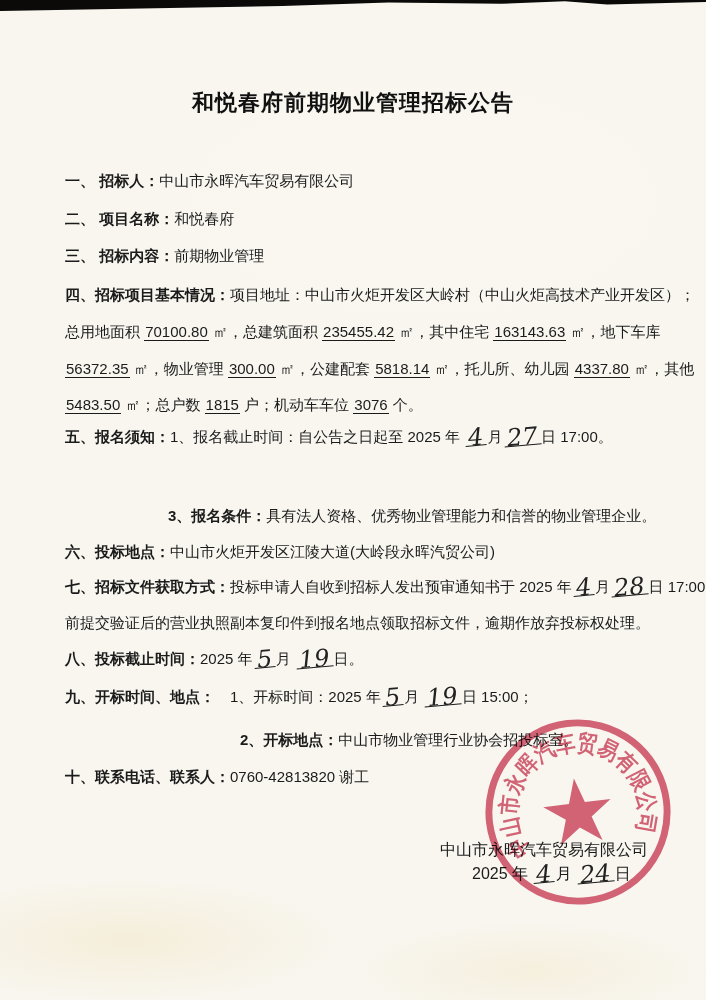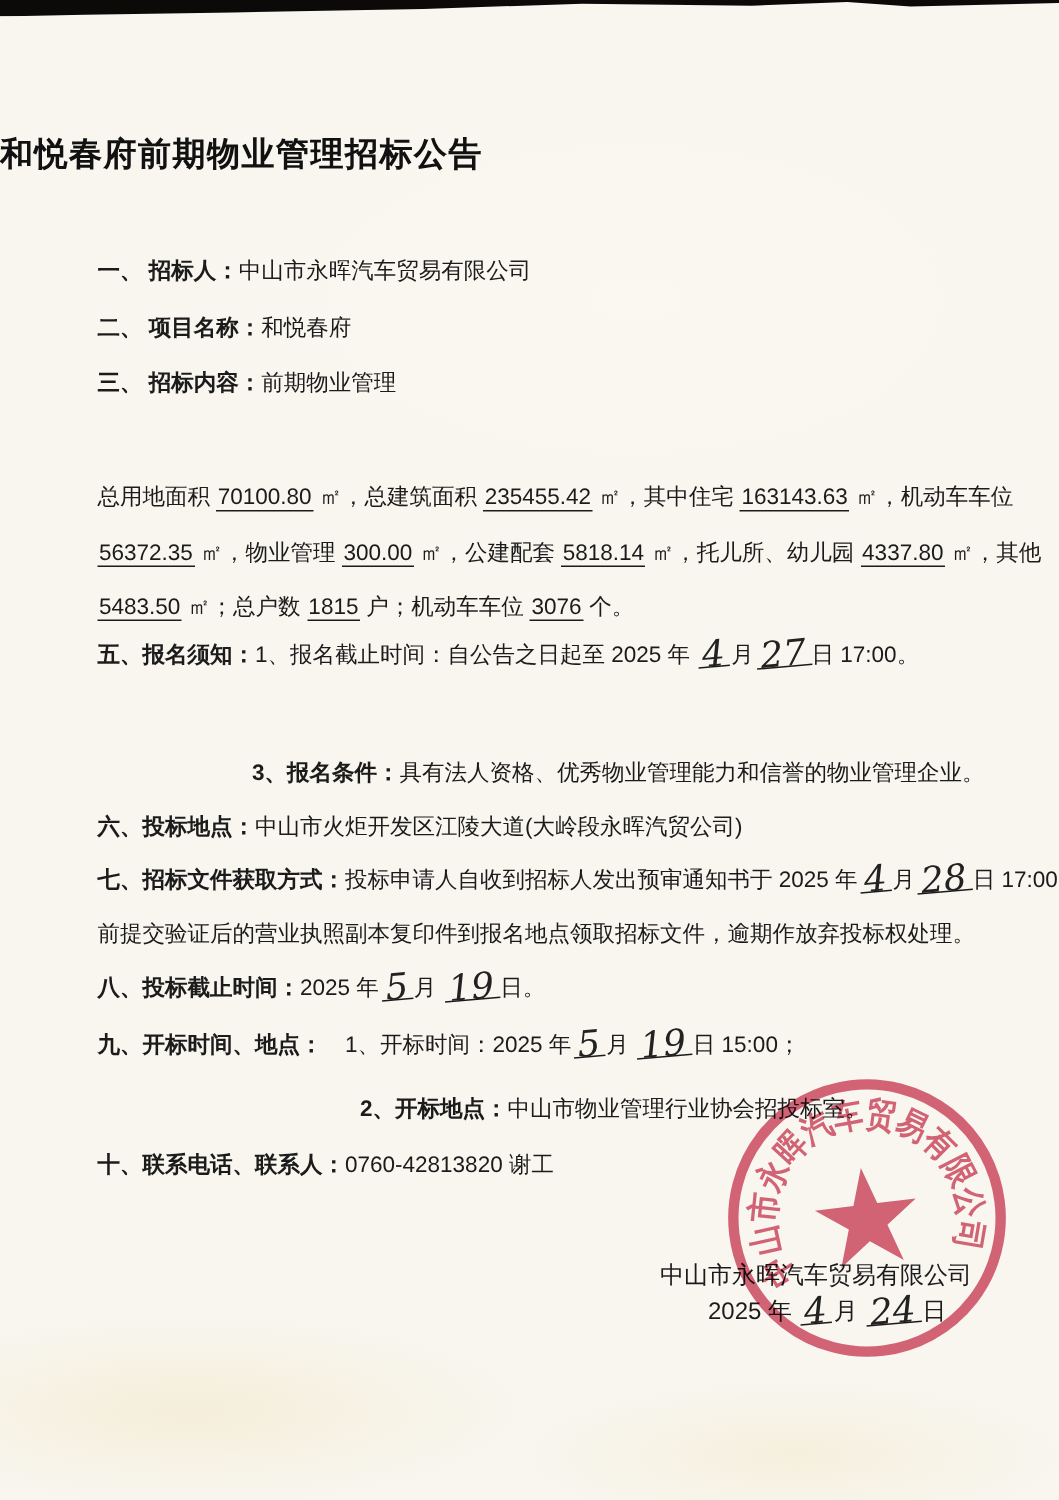--- a/index.html
+++ b/index.html
@@ -19,21 +19,21 @@
   }
   .scan-edge{
     position:absolute;top:0;left:0;width:706px;height:11px;background:#0b0a09;
     clip-path:polygon(0 0,100% 0,100% 18%,86% 40%,80% 12%,71% 35%,55% 22%,40% 55%,22% 75%,8% 90%,0 100%);
   }
   .line{
     position:absolute;left:65px;white-space:nowrap;
     font-size:15px;line-height:20px;color:#1b1b1b;
   }
   .title{
-    position:absolute;left:0;right:0;text-align:left;
+    position:absolute;left:0;right:0;text-align:center;
     font-size:22px;font-weight:800;letter-spacing:1px;color:#111;
   }
   .b{font-weight:700;margin-top:27px;}
   .u{border-bottom:1.6px solid #1b1b1b;padding:0 1px;}
   .hand{
     display:inline-block;
     font-family:"DejaVu Serif", serif;
     font-style:italic;font-size:24px;line-height:14px;
     border-bottom:1.6px solid #1b1b1b;
     padding:0 3px 1px 3px;margin:0 1px;
@@ -67,22 +67,25 @@
   </div>
 
   <div class="line" style="top:209px">
     <span class="b">二、 项目名称：</span><span>和悦春府</span>
   </div>
 
   <div class="line" style="top:246px">
     <span class="b">三、 招标内容：</span><span>前期物业管理</span>
   </div>
 
+  <div class="line" style="top:285px">
+    <span class="b">四、招标项目基本情况：</span><span>项目地址：中山市火炬开发区大岭村（中山火炬高技术产业开发区）；</span>
+  </div>
   <div class="line" style="top:322px">
-    <span>总用地面积 </span><span class="u">70100.80</span><span> ㎡，总建筑面积 </span><span class="u">235455.42</span><span> ㎡，其中住宅 </span><span class="u">163143.63</span><span> ㎡，机动车车位</span>
+    <span>总用地面积 </span><span class="u">70100.80</span><span> ㎡，总建筑面积 </span><span class="u">235455.42</span><span> ㎡，其中住宅 </span><span class="u">163143.63</span><span> ㎡，地下车库</span>
   </div>
   <div class="line" style="top:359px">
     <span class="u">56372.35</span><span> ㎡，物业管理 </span><span class="u">300.00</span><span> ㎡，公建配套 </span><span class="u">5818.14</span><span> ㎡，托儿所、幼儿园 </span><span class="u">4337.80</span><span> ㎡，其他</span>
   </div>
   <div class="line" style="top:395px">
     <span class="u">5483.50</span><span> ㎡；总户数 </span><span class="u">1815</span><span> 户；机动车车位 </span><span class="u">3076</span><span> 个。</span>
   </div>
 
   <div class="line" style="top:427px">
     <span class="b">五、报名须知：</span><span>1、报名截止时间：自公告之日起至 2025 年 </span><span class="hand">4</span><span>月</span><span class="hand">27</span><span>日 17:00。</span>

